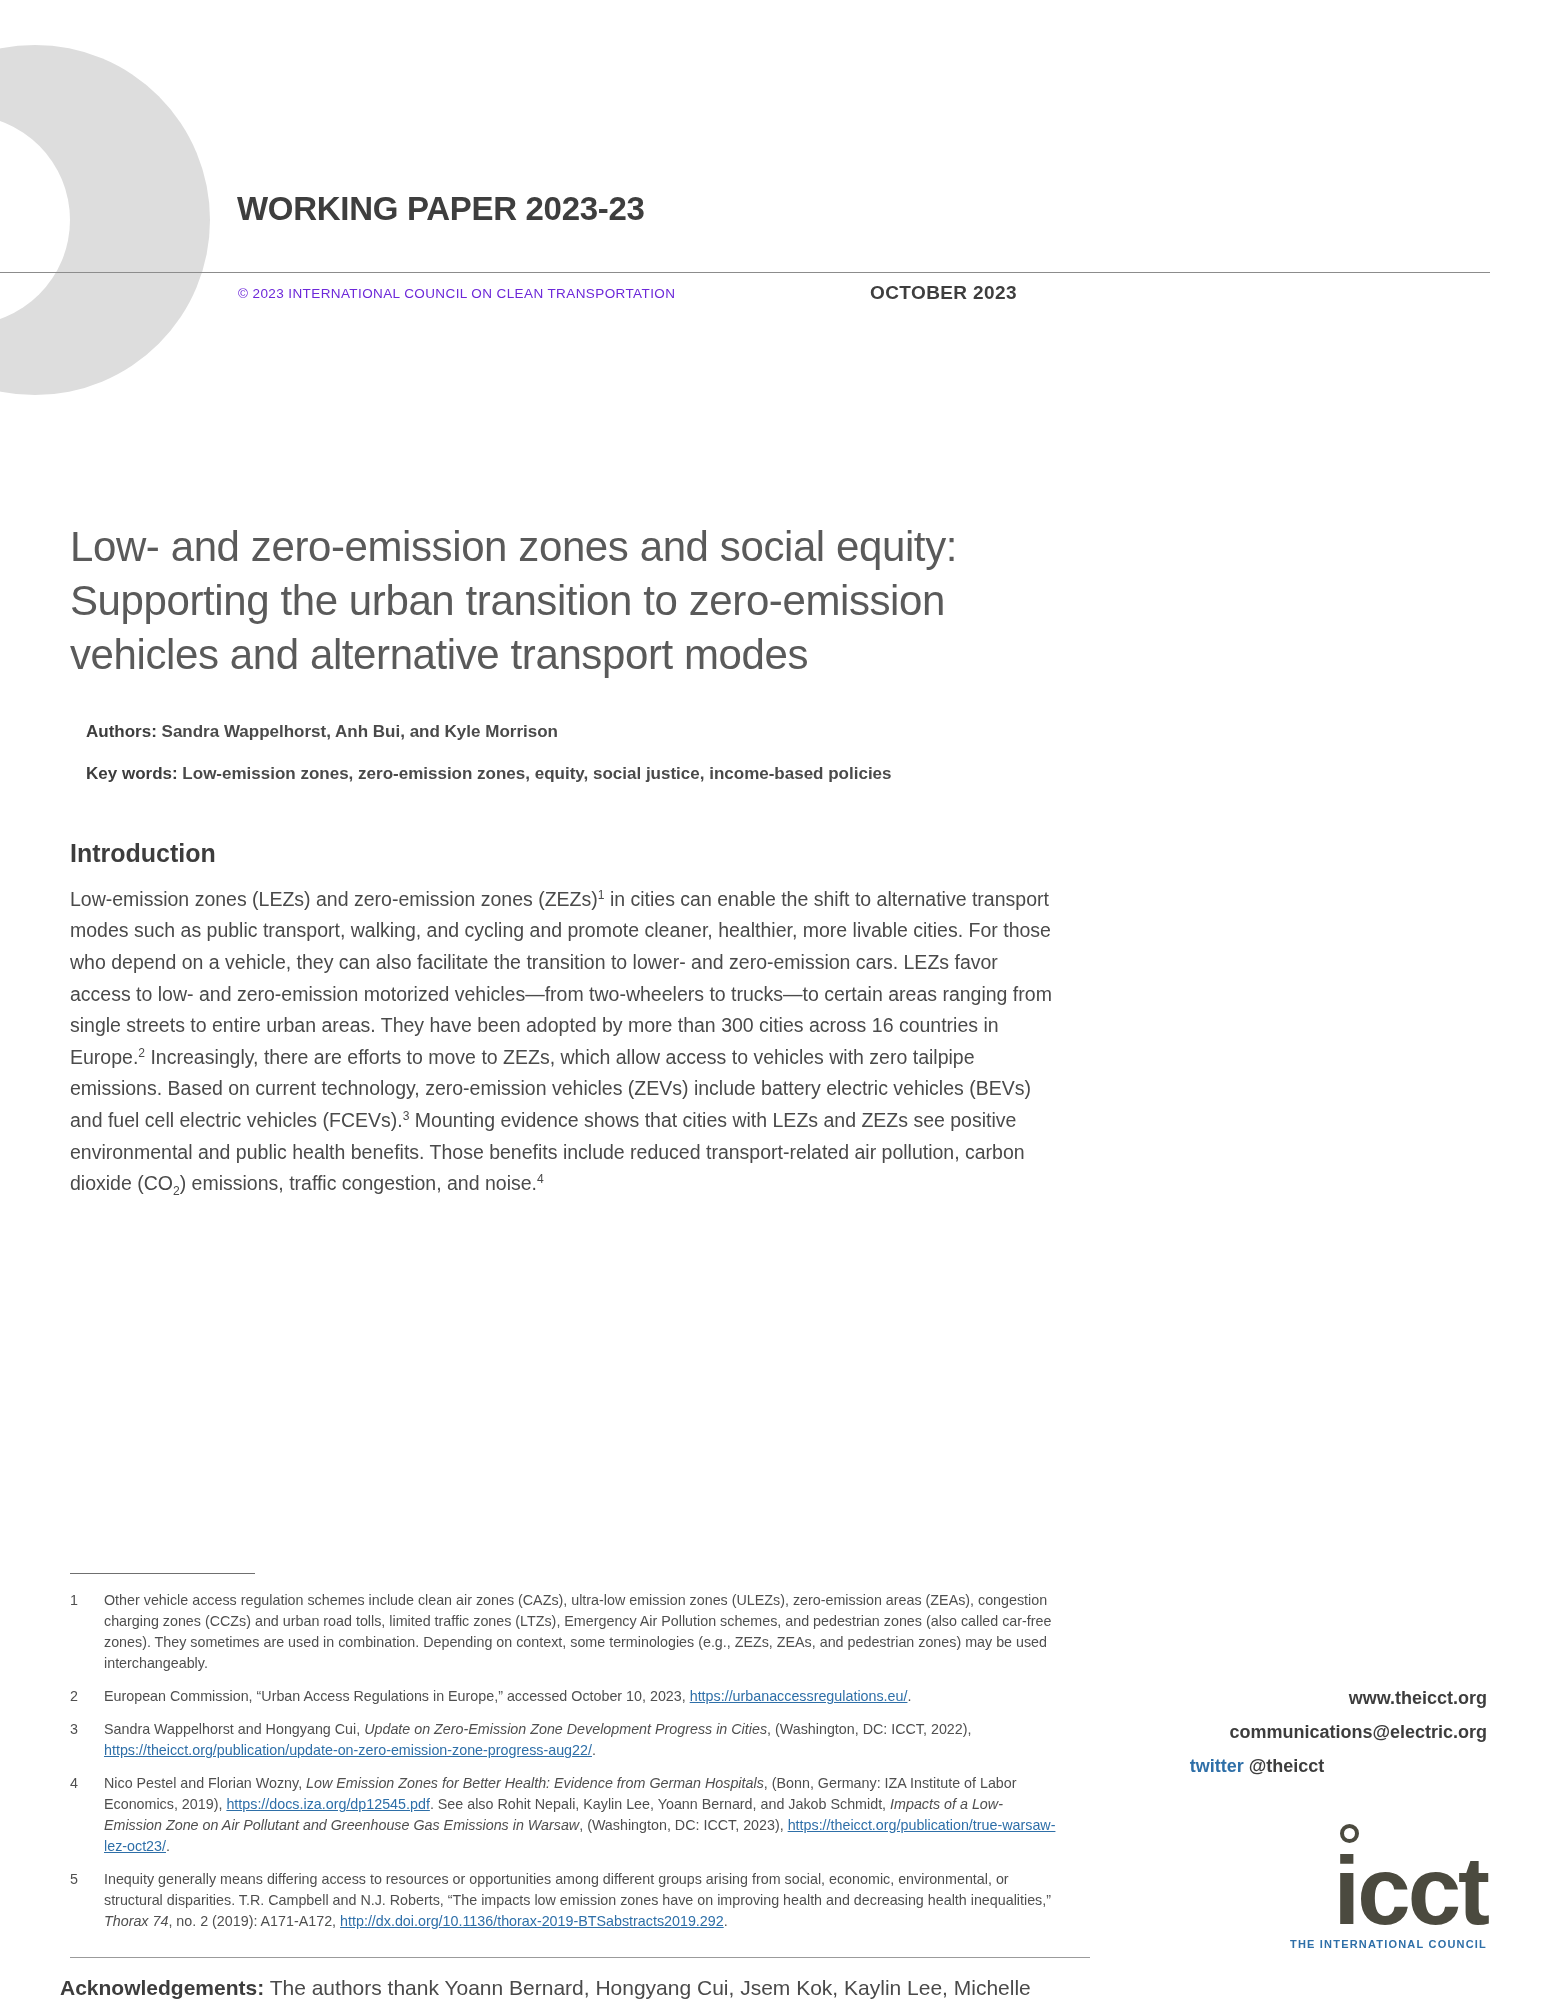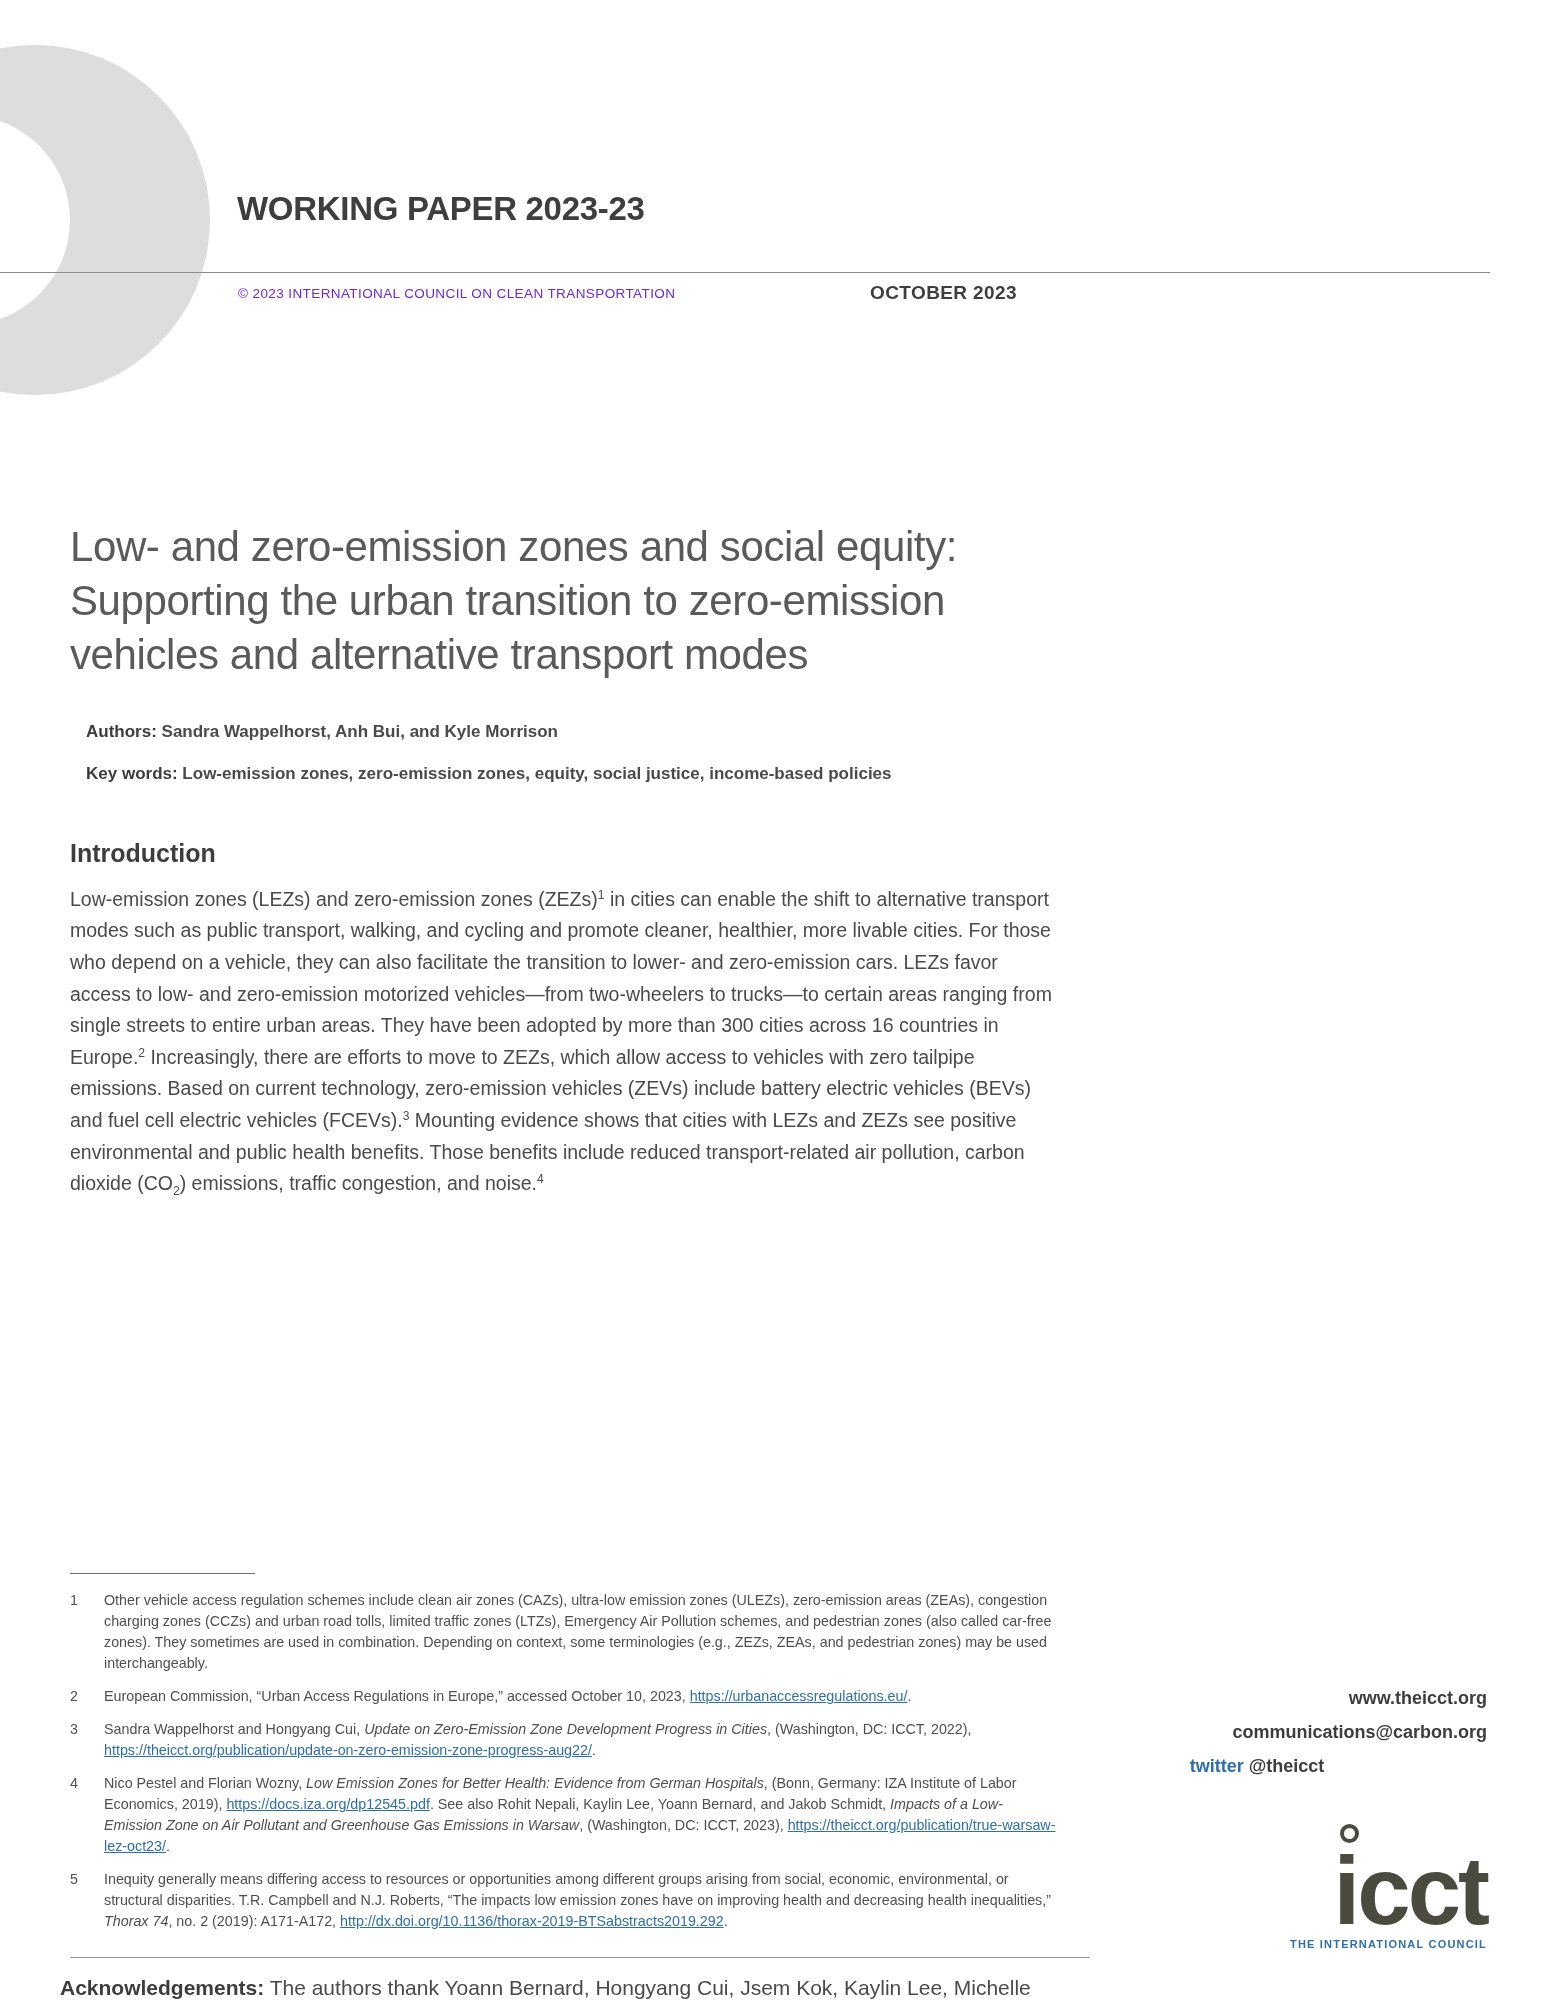--- a/index.html
+++ b/index.html
@@ -267,21 +267,21 @@
       <div class="fn-num">5</div>
       <div class="fn-text"><span>Inequity generally means differing access to resources or opportunities among different groups arising from social, economic, environmental, or structural disparities. T.R. Campbell and N.J. Roberts, “The impacts low emission zones have on improving health and decreasing health inequalities,” </span><i>Thorax 74</i><span>, no. 2 (2019): A171-A172, </span><a class="link" href="#">http://dx.doi.org/10.1136/thorax-2019-BTSabstracts2019.292</a><span>.</span></div>
     </div>
   </div>
 
 <div class="fn-bottom-rule"></div>
 <div class="ack"><b>Acknowledgements:</b><span> The authors thank Yoann Bernard, Hongyang Cui, Jsem Kok, Kaylin Lee, Michelle Meyer,</span></div>
 
 <div class="rail">
   <div class="rail-line">www.theicct.org</div>
-  <div class="rail-line">communications@carbon.org</div>
+  <div class="rail-line">communications@electric.org</div>
   <div class="rail-line twitter"><span>twitter</span><span class="handle"> @theicct</span></div>
 </div>
 
 <div class="logo">
   <div class="logo-word">
     <span class="logo-dot"></span>
     <span>icct</span>
   </div>
   <div class="logo-sub">THE INTERNATIONAL COUNCIL</div>
 </div>

